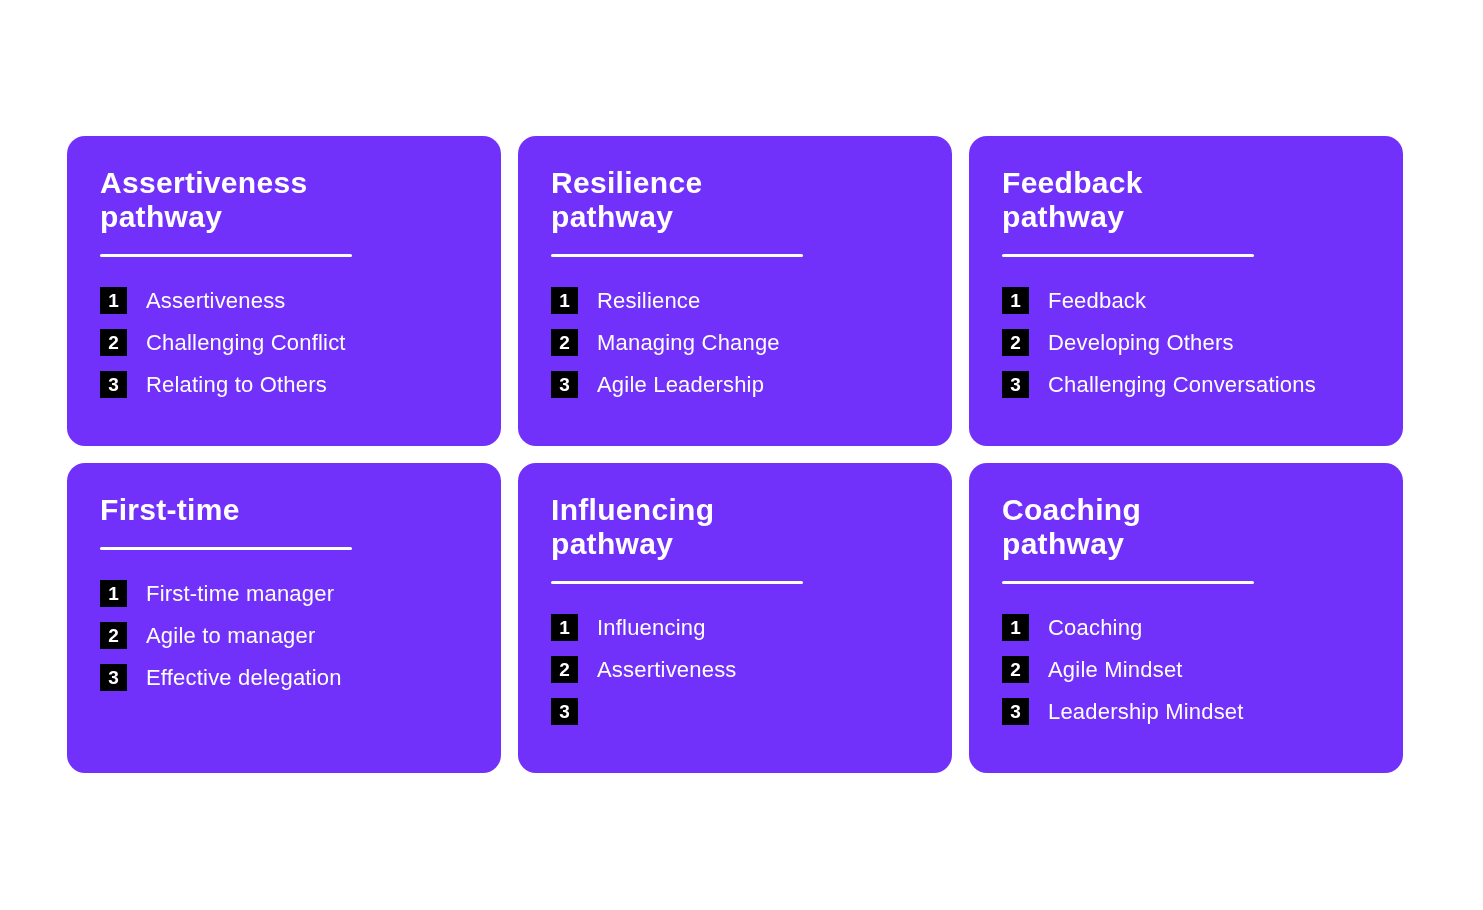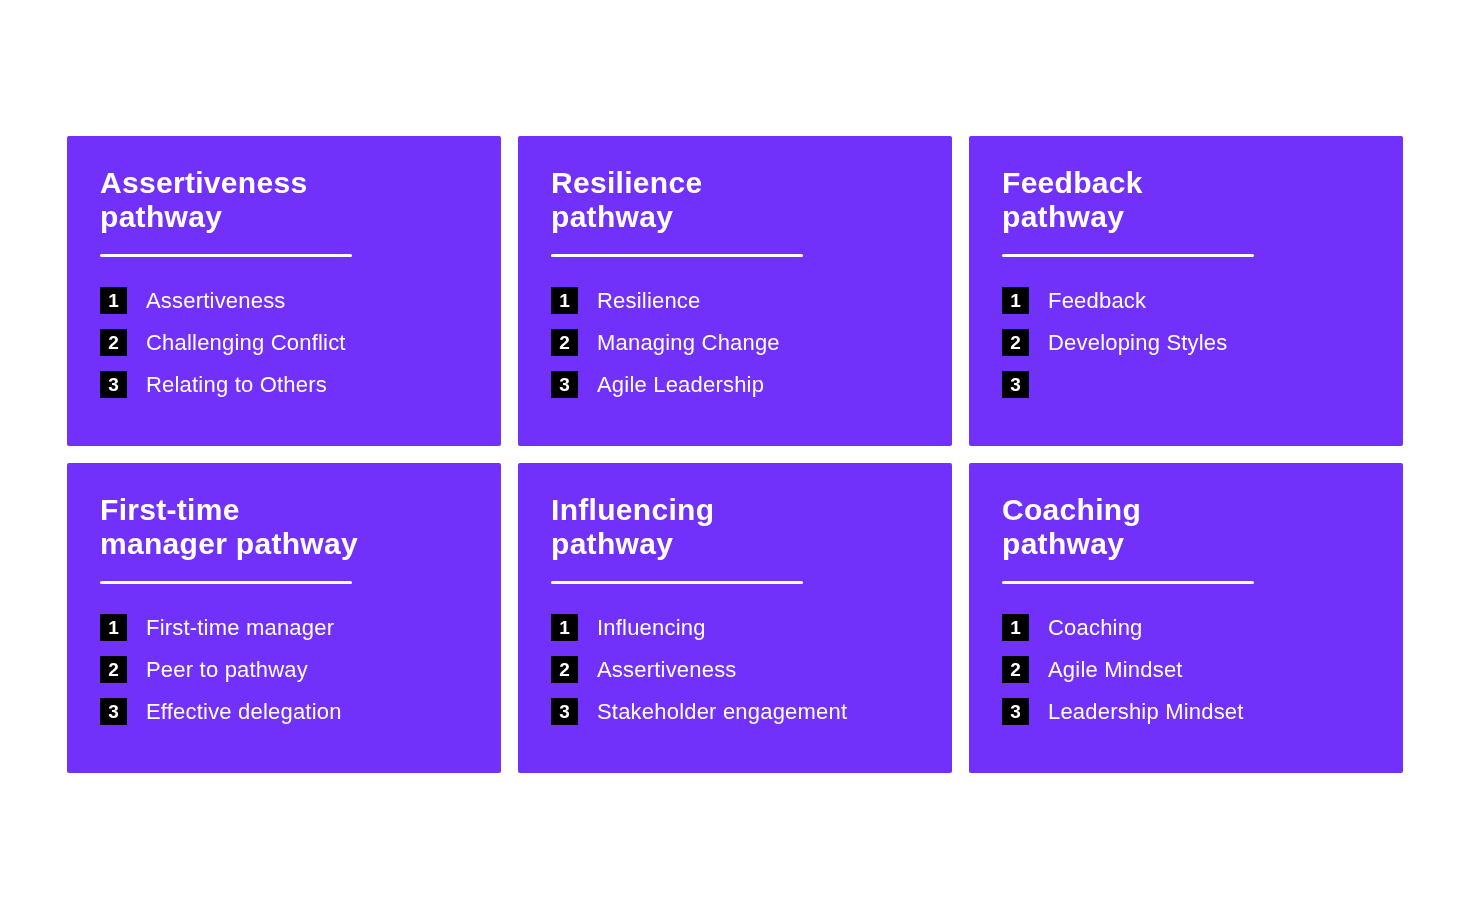--- a/index.html
+++ b/index.html
@@ -21,21 +21,21 @@
     position: absolute;
     left: 67px;
     top: 136px;
     display: grid;
     grid-template-columns: repeat(3, 434px);
     grid-template-rows: repeat(2, 310px);
     gap: 17px;
   }
   .card {
     background: #7230FB;
-    border-radius: 2px;
+    border-radius: 18px;
     box-sizing: border-box;
     padding: 30px 28px 0 33px;
     color: #ffffff;
   }
   .card-title {
     margin: 0;
     font-size: 30px;
     line-height: 34px;
     font-weight: 700;
     letter-spacing: 0.3px;
@@ -126,39 +126,40 @@
     <div class="card">
       <h2 class="card-title"><span>Feedback</span><br><span>pathway</span></h2>
       <div class="underline"></div>
       <ul class="items">
         <li class="item">
           <span class="badge">1</span>
           <span class="label">Feedback</span>
         </li>
         <li class="item">
           <span class="badge">2</span>
-          <span class="label">Developing Styles</span>
-        </li>
-        <li class="item">
-          <span class="badge">3</span>
-        </li>
-      </ul>
-    </div>
-
-    <div class="card">
-      <h2 class="card-title"><span>First-time</span><br><span>manager pathway</span></h2>
+          <span class="label">Developing Others</span>
+        </li>
+        <li class="item">
+          <span class="badge">3</span>
+          <span class="label">Challenging Conversations</span>
+        </li>
+      </ul>
+    </div>
+
+    <div class="card">
+      <h2 class="card-title"><span>First-time</span><br></h2>
       <div class="underline"></div>
       <ul class="items">
         <li class="item">
           <span class="badge">1</span>
           <span class="label">First-time manager</span>
         </li>
         <li class="item">
           <span class="badge">2</span>
-          <span class="label">Peer to pathway</span>
+          <span class="label">Agile to manager</span>
         </li>
         <li class="item">
           <span class="badge">3</span>
           <span class="label">Effective delegation</span>
         </li>
       </ul>
     </div>
 
     <div class="card">
       <h2 class="card-title"><span>Influencing</span><br><span>pathway</span></h2>
@@ -167,21 +168,20 @@
         <li class="item">
           <span class="badge">1</span>
           <span class="label">Influencing</span>
         </li>
         <li class="item">
           <span class="badge">2</span>
           <span class="label">Assertiveness</span>
         </li>
         <li class="item">
           <span class="badge">3</span>
-          <span class="label">Stakeholder engagement</span>
         </li>
       </ul>
     </div>
 
     <div class="card">
       <h2 class="card-title"><span>Coaching</span><br><span>pathway</span></h2>
       <div class="underline"></div>
       <ul class="items">
         <li class="item">
           <span class="badge">1</span>

